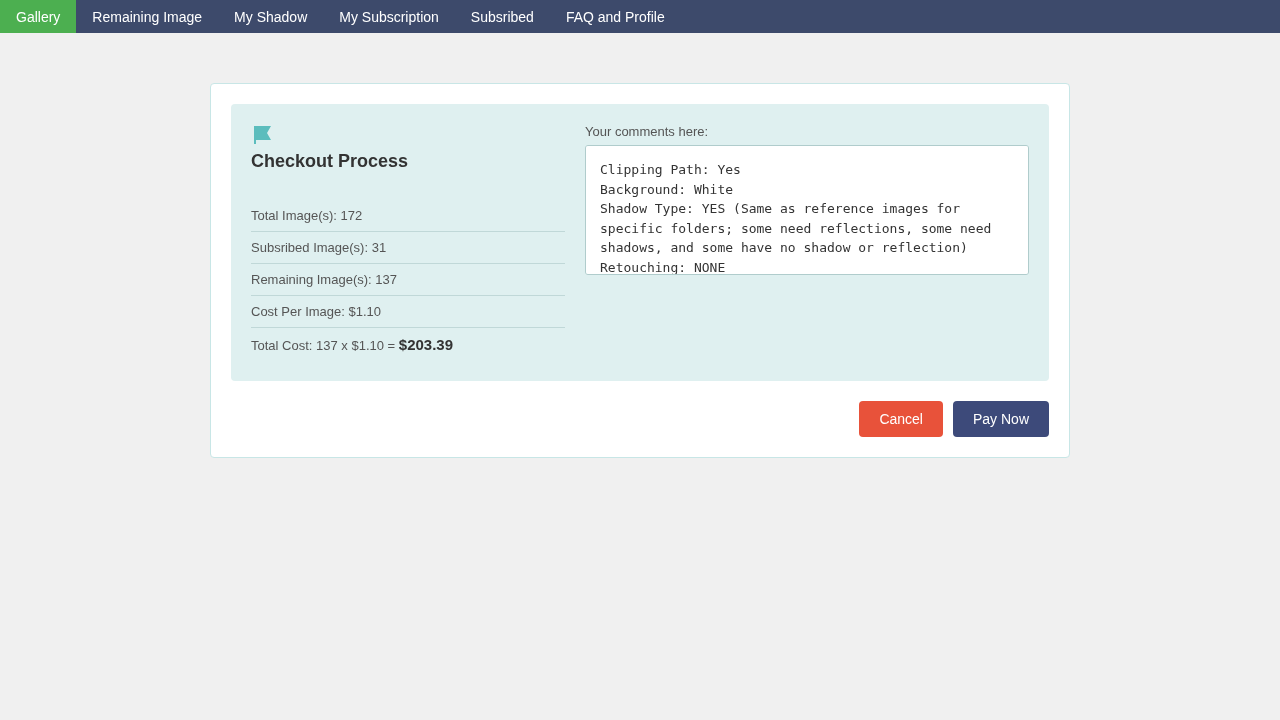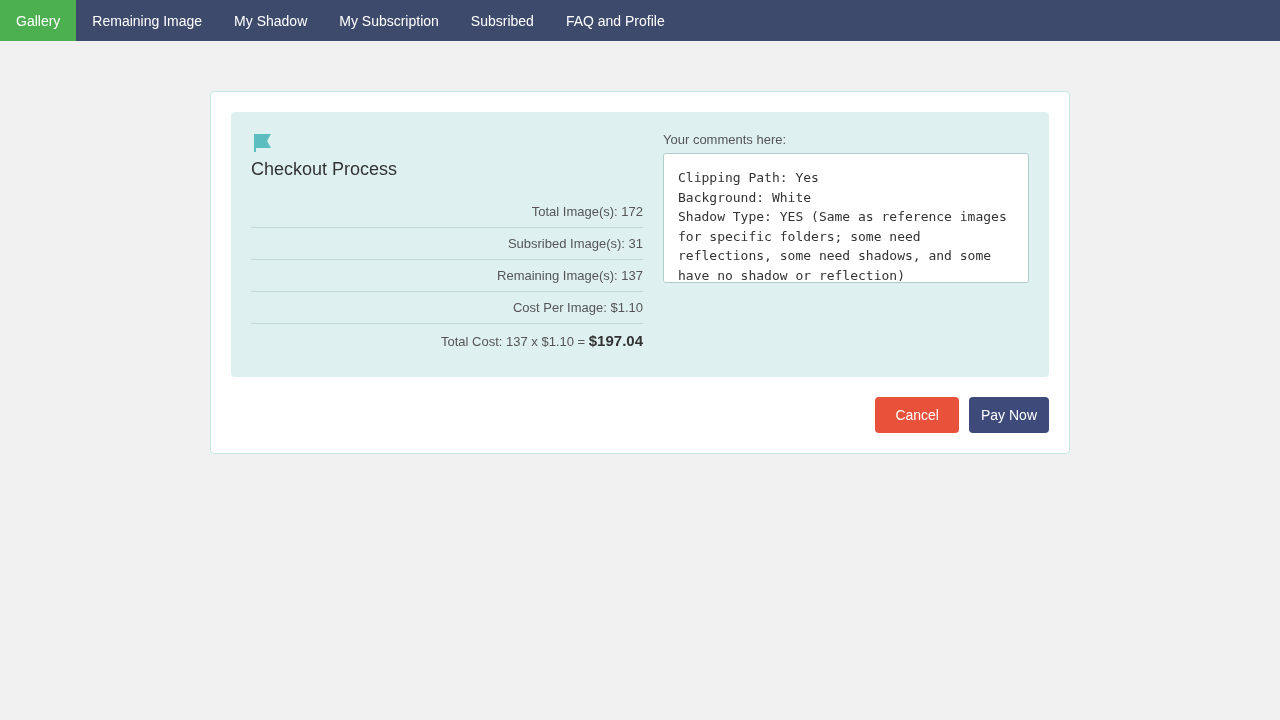--- a/index.html
+++ b/index.html
@@ -15,21 +15,21 @@
       font-family: Arial, sans-serif;
       font-size: 14px;
       overflow: hidden;
     }
 
     
     nav {
       display: flex;
       align-items: stretch;
       background-color: #3d4a6b;
-      height: 41px;
+      height: 33px;
     }
 
     .nav-item {
       display: flex;
       align-items: center;
       padding: 0 16px;
       color: #ffffff;
       font-size: 14px;
       cursor: pointer;
       white-space: nowrap;
@@ -64,50 +64,49 @@
       gap: 20px;
     }
 
     
     .checkout-left {
       flex: 1;
     }
 
     .checkout-title {
       font-size: 18px;
-      font-weight: normal;
+      font-weight: bold;
       color: #333;
-      margin-bottom: 16px;
+      margin-bottom: 28px;
     }
 
     .info-row {
       padding: 8px 0;
       color: #555;
       font-size: 13px;
       border-bottom: 1px solid #c0d8d8;
-      text-align: right;
     }
 
     .info-row:last-child {
       border-bottom: none;
     }
 
     .total-cost {
       font-weight: normal;
     }
 
     .total-cost strong {
       font-size: 15px;
       font-weight: bold;
       color: #333;
     }
 
     
     .checkout-right {
-      width: 366px;
+      width: 444px;
     }
 
     .comments-label {
       font-size: 13px;
       color: #555;
       margin-bottom: 6px;
     }
 
     .comments-box {
       width: 100%;
@@ -139,21 +138,21 @@
       padding: 10px 20px;
       font-size: 14px;
       cursor: pointer;
     }
 
     .btn-pay {
       background-color: #3d4a7a;
       color: #fff;
       border: none;
       border-radius: 4px;
-      padding: 10px 12px;
+      padding: 10px 20px;
       font-size: 14px;
       cursor: pointer;
     }
 
     
     .flag-icon {
       display: inline-block;
       color: #5bbdbd;
       font-size: 20px;
     }
@@ -187,21 +186,21 @@
 
         <div class="info-row">Total Image(s): 172</div>
 
         <div class="info-row">Subsribed Image(s): 31</div>
 
         <div class="info-row">Remaining Image(s): 137</div>
 
         <div class="info-row">Cost Per Image: $1.10</div>
 
         <div class="info-row total-cost">
-          <span>Total Cost: 137 x $1.10 = </span><strong>$197.04</strong>
+          <span>Total Cost: 137 x $1.10 = </span><strong>$203.39</strong>
         </div>
       </div>
 
       <div class="checkout-right">
         <div class="comments-label">Your comments here:</div>
         <textarea class="comments-box" style="">Clipping Path: Yes
 Background: White
 Shadow Type: YES (Same as reference images for specific folders; some need reflections, some need shadows, and some have no shadow or reflection)
 Retouching: NONE</textarea>
       </div>

